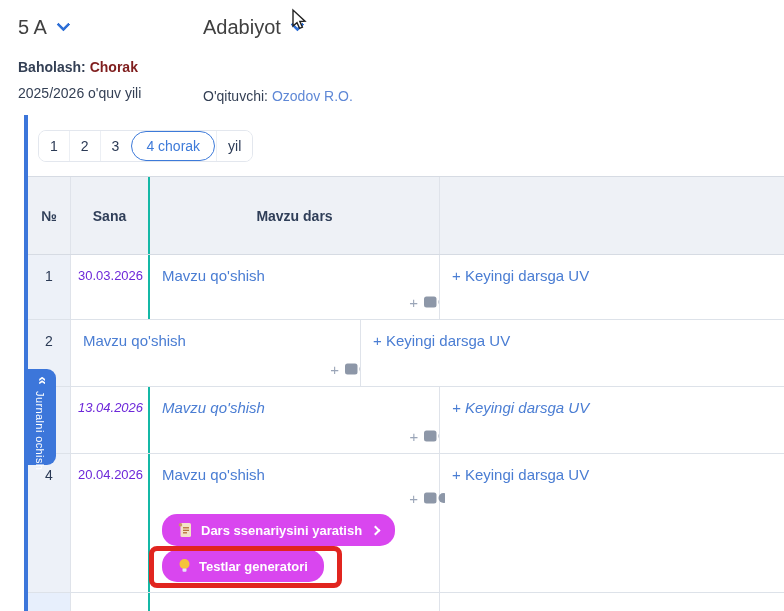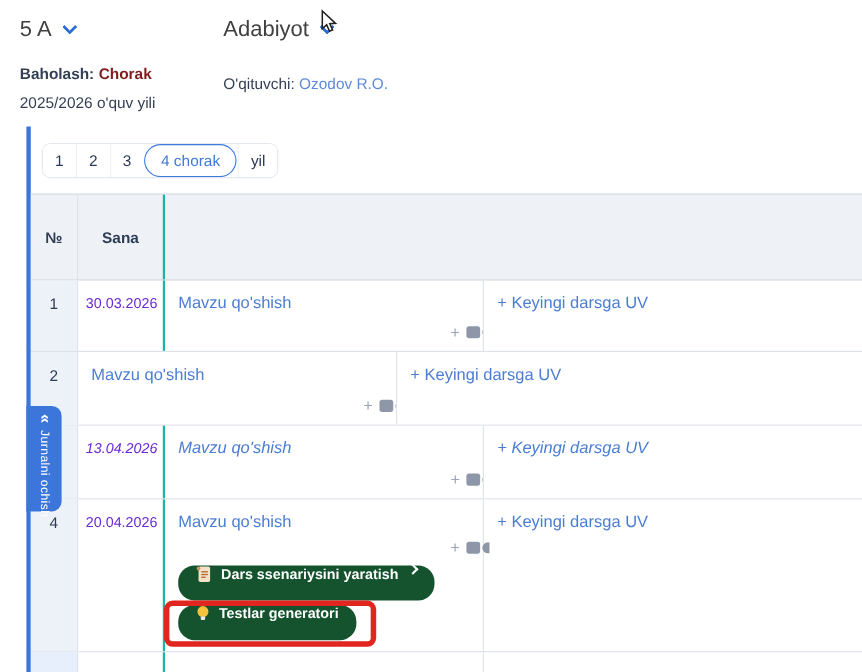--- a/index.html
+++ b/index.html
@@ -12,21 +12,21 @@
 
   
   .h-title { position:absolute; font-size:20px; font-weight:normal; color:#404040; display:flex; align-items:center; gap:10px; cursor:pointer; }
   .class-picker { left:18px; top:16px; }
   .subject-picker { left:203px; top:16px; }
   .chev-down { width:10px; height:10px; border-right:3px solid #2e6fd6; border-bottom:3px solid #2e6fd6; transform:rotate(45deg) translateY(-2px); border-radius:1px; margin-top:-4px; }
   .meta-line { position:absolute; font-size:14px; color:#333f54; }
   .grading { left:18px; top:59px; font-weight:600; }
   .grading .val { color:#7f1d1d; font-weight:bold; margin-left:4px; }
   .year { left:18px; top:85px; }
-  .teacher { left:203px; top:68px; }
+  .teacher { left:203px; top:88px; }
   .teacher .val { color:#5f88d6; margin-left:4px; }
 
   
   .cursor { position:absolute; left:290px; top:8px; z-index:50; pointer-events:none; }
 
   
   .panel { position:absolute; left:24px; top:115px; right:0; bottom:0; border-left:4px solid #3c76da; }
 
   
   .tabs { position:absolute; left:10px; top:15px; height:32px; display:flex; align-items:stretch; background:#fff; border:1px solid #e3e7ee; border-radius:8px; overflow:hidden; }
@@ -52,21 +52,21 @@
   .num-val { display:block; padding-top:13px; color:#2b3a55; }
   .date-link { display:inline-block; padding:13px 0 0 7px; font-size:13px; color:#6d28d9; text-decoration:none; cursor:pointer; }
   .topic-link { display:inline-block; padding:12px 0 0 12px; font-size:15px; color:#4a7dd3; text-decoration:none; cursor:pointer; }
   .next-link { display:inline-block; padding:12px 0 0 12px; font-size:15px; color:#4a7dd3; text-decoration:none; cursor:pointer; }
 
   .cell-icons { position:absolute; right:-6px; bottom:9px; display:flex; align-items:center; gap:2px; }
   .plus-icon { color:#9aa5b8; font-size:15px; line-height:1; }
   .plus-icon::before { content:'+'; }
 
   
-  .btn { position:absolute; left:12px; height:32px; display:flex; gap:8px; background:#14532d; color:#fff; border:none; border-radius:15px; padding:0 16px; font-size:13px; font-weight:bold; font-family:inherit; cursor:pointer; white-space:nowrap; z-index:3; }
+  .btn { position:absolute; left:12px; height:32px; display:flex; align-items:center; gap:8px; background:#d946ef; color:#fff; border:none; border-radius:15px; padding:0 16px; font-size:13px; font-weight:bold; font-family:inherit; cursor:pointer; white-space:nowrap; z-index:3; }
   .btn-scenario { top:60px; }
   .btn-tests { top:96px; }
   .chev-right { width:7px; height:7px; border-right:2.5px solid #fff; border-bottom:2.5px solid #fff; transform:rotate(-45deg); margin-left:2px; }
   .annotation-box { position:absolute; left:-1px; top:92px; width:193px; height:42px; border:5px solid #e1251f; border-radius:8px; z-index:4; pointer-events:none; }
 
   
   .side-tab { position:absolute; left:24px; top:369px; width:32px; height:96px; background:#3c76da; border-radius:0 9px 9px 0; z-index:10; display:flex; flex-direction:column; align-items:center; padding-top:4px; cursor:pointer; }
   .dbl-chevron { color:#fff; font-size:15px; font-weight:bold; line-height:1; display:inline-block; transform:rotate(-90deg); }
   .dbl-chevron::before { content:'\00BB'; }
   .side-tab-label { writing-mode:vertical-rl; color:#fff; font-size:11px; margin-top:3px; letter-spacing:0.4px; white-space:nowrap; }
@@ -104,20 +104,21 @@
       <button class="tab">2</button>
       <button class="tab">3</button>
       <button class="tab selected">4 chorak</button>
       <button class="tab">yil</button>
     </div>
 
     <div class="grid">
       <div class="tr head">
         <div class="td c-num">№</div>
         <div class="td c-date">Sana</div>
+        <div class="td c-topic">Mavzu dars</div>
         <div class="td c-next"></div>
       </div>
 
       <div class="tr r1">
         <div class="td c-num">
             <span class="num-val">1</span>
           </div>
         <div class="td c-date"><a class="date-link">30.03.2026</a></div>
         <div class="td c-topic">
           <a class="topic-link">Mavzu qo'shish</a>

